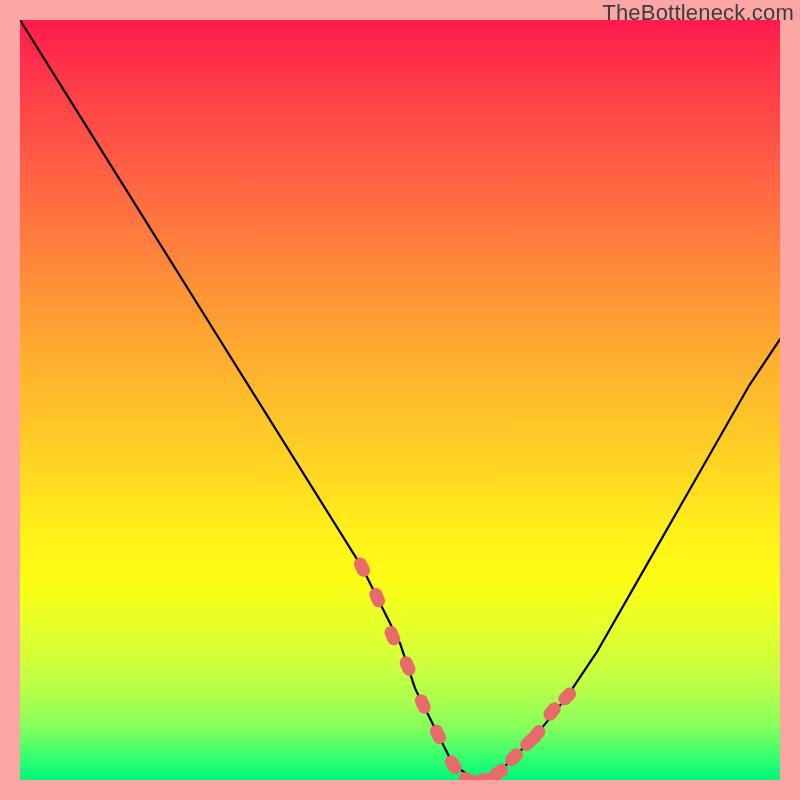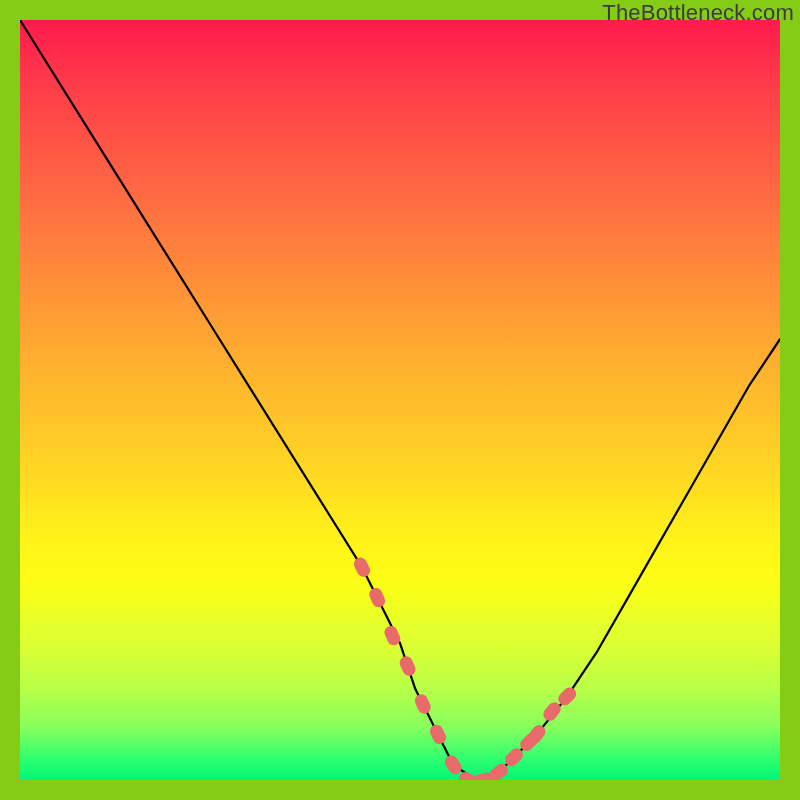--- a/index.html
+++ b/index.html
@@ -8,21 +8,21 @@
     width: 800px;
     height: 800px;
     overflow: hidden;
     background: #000;
     font-family: Arial, Helvetica, sans-serif;
   }
   .frame {
     position: relative;
     width: 800px;
     height: 800px;
-    background: #84cc16;
+    background: #fca5a5;
   }
   .plot-area {
     position: absolute;
     left: 20px;
     top: 20px;
     width: 760px;
     height: 760px;
     background: linear-gradient(to bottom,
       #ff1a4d 0%,
       #ff3a4a 8%,

